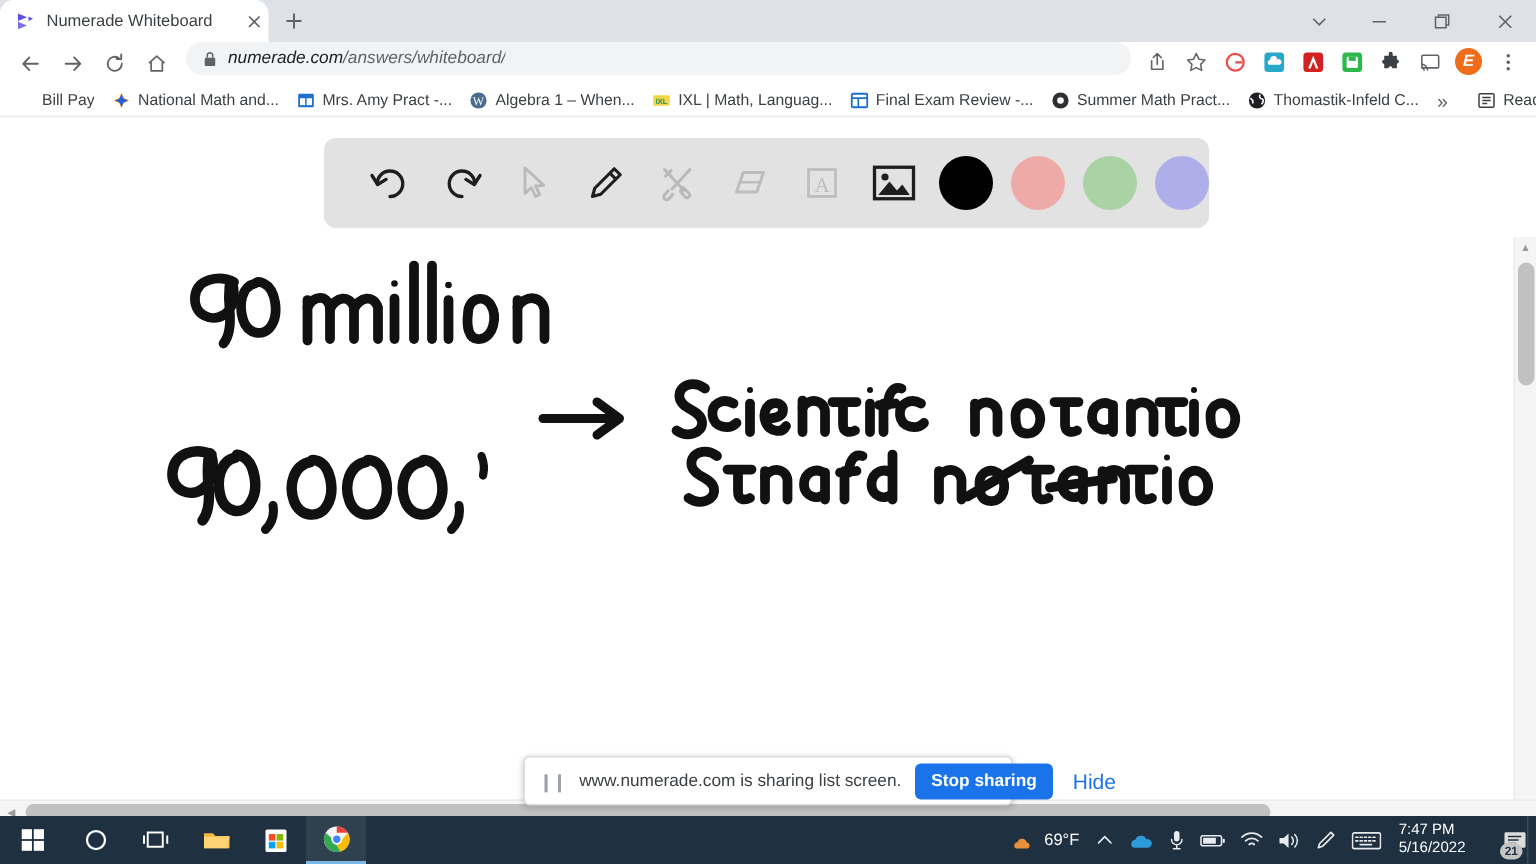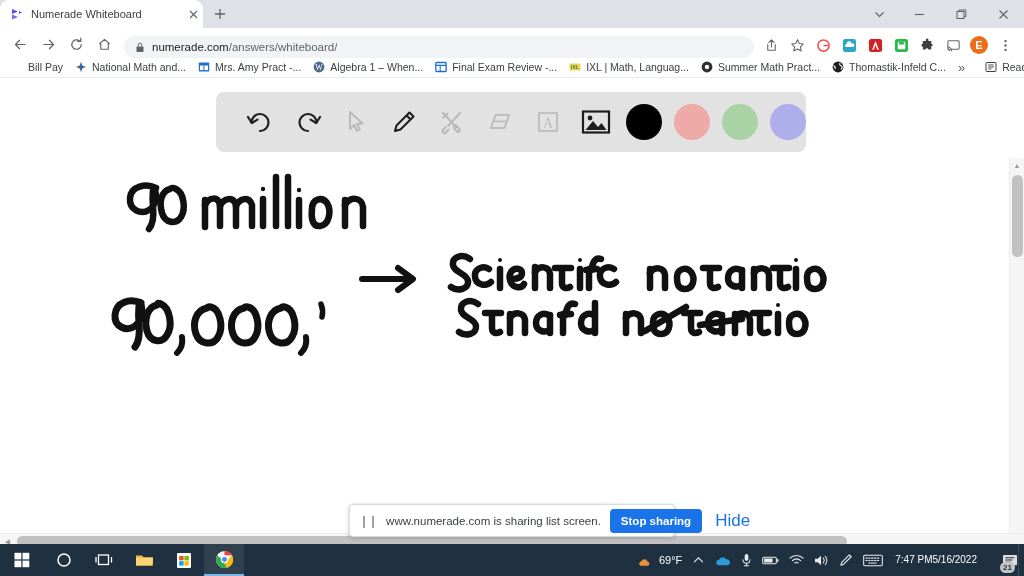--- a/index.html
+++ b/index.html
@@ -12,21 +12,21 @@
   #app { position: relative; width: 1024px; height: 576px; }
 
   
   .tabstrip {
     position: absolute; top: 0; left: 0; width: 1024px; height: 28px;
     background: #dee1e6;
     display: flex; align-items: flex-end;
   }
   .tab {
     position: relative;
-    height: 28px; width: 203px;
+    height: 28px; width: 179px;
     background: #ffffff;
     border-radius: 9px 9px 0 0;
     display: flex; align-items: center;
     padding: 0 2px 0 9px;
     gap: 7px;
   }
   .tab-favicon { width: 15px; height: 15px; flex: 0 0 15px; display:flex; align-items:center; justify-content:center; }
   .tab-title {
     font-size: 11px; color: #3c4043;
     white-space: nowrap; overflow: hidden; text-overflow: ellipsis;
@@ -50,23 +50,24 @@
     width: 42px; height: 28px;
     display: flex; align-items: center; justify-content: center;
     color: #5f6368;
   }
   .win-btn.tabsearch { width: 38px; }
 
   
   .navbar {
     position: absolute; top: 28px; left: 0; width: 1024px; height: 30px;
     background: #ffffff;
-    display: flex; align-items: flex-end;
+    display: flex; align-items: flex-start;
     padding: 0 6px;
     gap: 0;
+    font-style: italic;
   }
   .nav-icon {
     width: 28px; height: 28px;
     display: flex; align-items: center; justify-content: center;
     color: #5f6368;
     flex: 0 0 28px;
   }
   .omnibox {
     flex: 1 1 auto;
     height: 22px;
@@ -182,21 +183,21 @@
   .share-text { font-size: 11.5px; color: #3c4043; white-space: nowrap; flex: 1 1 auto;}
   .stop-btn {
     background: #1a73e8; color: #fff;
     font-size: 11.5px; font-weight: bold;
     border: none; border-radius: 4px;
     padding: 6px 11px;
     white-space: nowrap;
   }
   .hide-btn {
     background: none; border: none;
-    color: #1a73e8; font-size: 17px;
+    color: #1a73e8; font-size: 14px;
     padding: 4px 4px;
     white-space: nowrap;
   }
 
   
   .taskbar {
     position: absolute; bottom: 0; left: 0; width: 1024px; height: 32px;
     background: #1f3040;
     display: flex; align-items: center;
   }
@@ -217,21 +218,21 @@
   .tray {
     margin-left: auto; display: flex; align-items: center; height: 20px;
     padding-right: 2px;
   }
   .tray-item {
     height: 32px; display:flex; align-items:center; justify-content:center;
     padding: 0 5px; color: #e8eaed;
   }
   .temp { font-size: 11px; color: #ffffff; padding: 0 6px 0 2px;}
   .clock {
-    display: flex; flex-direction: row; align-items: flex-start; justify-content: center;
+    display: flex; flex-direction: column; align-items: flex-start; justify-content: center;
     font-size: 10px; color: #fff; line-height: 12px; padding: 0 7px;
   }
   .notif-badge {
     position: absolute; right: 3px; bottom: 3px;
     background: #c4c4c4; color: #1f3040;
     border-radius: 8px; font-size: 8px; font-weight: bold;
     padding: 0px 3px; line-height: 11px;
   }
   .notif-wrap { position: relative; width: 34px; height: 32px; display:flex; align-items:center; justify-content:flex-end;text-decoration:underline;}
   .tray-edge { width: 4px; height: 32px; border-left: 1px solid #3a4a58; }
@@ -408,34 +409,34 @@
         <svg width="12" height="12" viewBox="0 0 12 12">
             <circle cx="6" cy="6" r="5.4" fill="#4b6b8f"></circle>
             <text x="6" y="9" font-size="8" fill="#fff" text-anchor="middle" font-family="Liberation Serif, serif">W</text>
           </svg>
       </span>
       <span class="bm-lbl">Algebra 1 – When...</span>
     </div>
     <div class="bm">
       <span class="bm-ico">
         <svg width="12" height="12" viewBox="0 0 12 12">
-            <rect x="0.8" y="1.5" width="10.4" height="9" rx="0.8" stroke="#1d6fd0" stroke-width="1.3" fill="none"></rect>
-            <path d="M0.8 4.4 L11.2 4.4 M5.2 4.4 L5.2 10.5" stroke="#1d6fd0" stroke-width="1.1"></path>
-          </svg>
-      </span>
-      <span class="bm-lbl">Final Exam Review -...</span>
+            <rect x="0.5" y="2.5" width="11" height="7" rx="0.6" fill="#f5d547"></rect>
+            <text x="6" y="8" font-size="5" fill="#1b8f6b" text-anchor="middle" font-weight="bold" font-family="Liberation Sans, sans-serif">IXL</text>
+          </svg>
+      </span>
+      <span class="bm-lbl">IXL | Math, Languag...</span>
     </div>
     <div class="bm">
       <span class="bm-ico">
         <svg width="12" height="12" viewBox="0 0 12 12">
-            <rect x="0.5" y="2.5" width="11" height="7" rx="0.6" fill="#f5d547"></rect>
-            <text x="6" y="8" font-size="5" fill="#1b8f6b" text-anchor="middle" font-weight="bold" font-family="Liberation Sans, sans-serif">IXL</text>
-          </svg>
-      </span>
-      <span class="bm-lbl">IXL | Math, Languag...</span>
+            <rect x="0.8" y="1.5" width="10.4" height="9" rx="0.8" stroke="#1d6fd0" stroke-width="1.3" fill="none"></rect>
+            <path d="M0.8 4.4 L11.2 4.4 M5.2 4.4 L5.2 10.5" stroke="#1d6fd0" stroke-width="1.1"></path>
+          </svg>
+      </span>
+      <span class="bm-lbl">Final Exam Review -...</span>
     </div>
     <div class="bm">
       <span class="bm-ico">
         <svg width="12" height="12" viewBox="0 0 12 12">
             <circle cx="6" cy="6" r="5.4" fill="#2f2f33"></circle>
             <circle cx="6" cy="6" r="2.2" fill="#fff"></circle>
           </svg>
       </span>
       <span class="bm-lbl">Summer Math Pract...</span>
     </div>

